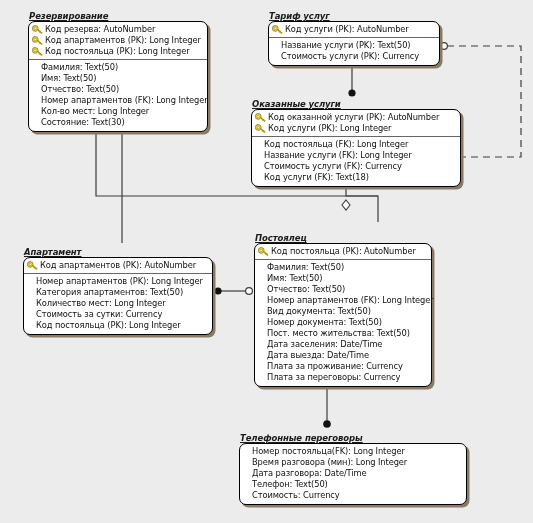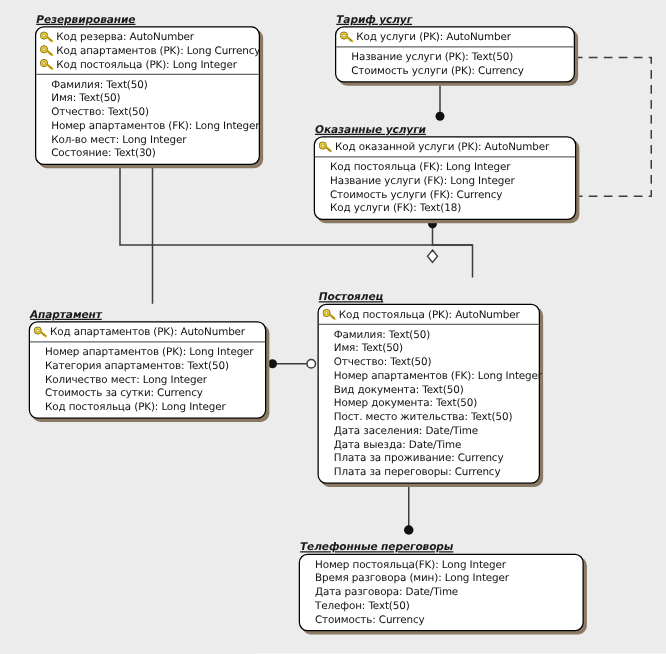--- a/index.html
+++ b/index.html
@@ -134,21 +134,21 @@
             <div class="row">
               <span class="key-icon">
                 <svg class="keyglyph" width="11" height="9" viewBox="0 0 11 9" xmlns="http://www.w3.org/2000/svg">
                   <circle cx="3.2" cy="3.4" r="2.9" fill="#f2d330" stroke="#8a7524" stroke-width="0.8"></circle>
                   <circle cx="3.2" cy="3.4" r="1.1" fill="#ffffff" stroke="#8a7524" stroke-width="0.5"></circle>
                   <path d="M5.4,4.4 L9.6,7.9" stroke="#d8b820" stroke-width="2" stroke-linecap="round"></path>
                   <path d="M5.4,4.4 L9.6,7.9" stroke="#8a7524" stroke-width="0.7" stroke-linecap="round"></path>
                   <path d="M7.6,7.6 L8.6,6.4" stroke="#8a7524" stroke-width="0.7"></path>
                 </svg>
               </span>
-              <span class="txt">Код апартаментов (PK): Long Currency</span>
+              <span class="txt">Код апартаментов (PK): Long Integer</span>
             </div>
             <div class="row">
               <span class="key-icon">
                 <svg class="keyglyph" width="11" height="9" viewBox="0 0 11 9" xmlns="http://www.w3.org/2000/svg">
                   <circle cx="3.2" cy="3.4" r="2.9" fill="#f2d330" stroke="#8a7524" stroke-width="0.8"></circle>
                   <circle cx="3.2" cy="3.4" r="1.1" fill="#ffffff" stroke="#8a7524" stroke-width="0.5"></circle>
                   <path d="M5.4,4.4 L9.6,7.9" stroke="#d8b820" stroke-width="2" stroke-linecap="round"></path>
                   <path d="M5.4,4.4 L9.6,7.9" stroke="#8a7524" stroke-width="0.7" stroke-linecap="round"></path>
                   <path d="M7.6,7.6 L8.6,6.4" stroke="#8a7524" stroke-width="0.7"></path>
                 </svg>
@@ -171,21 +171,21 @@
             </div>
             <div class="row plain">
               <span class="txt">Кол-во мест: Long Integer</span>
             </div>
             <div class="row plain">
               <span class="txt">Состояние: Text(30)</span>
             </div>
           </div>
         </div>
       </div>
-      <div class="entity" style="left: 268px; top: 11px; width: 192px;">
+      <div class="entity" style="left: 268px; top: 11px; width: 172px;">
         <div class="entity-title">Тариф услуг</div>
         <div class="entity-box">
           <div class="pk-section">
             <div class="row">
               <span class="key-icon">
                 <svg class="keyglyph" width="11" height="9" viewBox="0 0 11 9" xmlns="http://www.w3.org/2000/svg">
                   <circle cx="3.2" cy="3.4" r="2.9" fill="#f2d330" stroke="#8a7524" stroke-width="0.8"></circle>
                   <circle cx="3.2" cy="3.4" r="1.1" fill="#ffffff" stroke="#8a7524" stroke-width="0.5"></circle>
                   <path d="M5.4,4.4 L9.6,7.9" stroke="#d8b820" stroke-width="2" stroke-linecap="round"></path>
                   <path d="M5.4,4.4 L9.6,7.9" stroke="#8a7524" stroke-width="0.7" stroke-linecap="round"></path>
@@ -214,20 +214,32 @@
                 <svg class="keyglyph" width="11" height="9" viewBox="0 0 11 9" xmlns="http://www.w3.org/2000/svg">
                   <circle cx="3.2" cy="3.4" r="2.9" fill="#f2d330" stroke="#8a7524" stroke-width="0.8"></circle>
                   <circle cx="3.2" cy="3.4" r="1.1" fill="#ffffff" stroke="#8a7524" stroke-width="0.5"></circle>
                   <path d="M5.4,4.4 L9.6,7.9" stroke="#d8b820" stroke-width="2" stroke-linecap="round"></path>
                   <path d="M5.4,4.4 L9.6,7.9" stroke="#8a7524" stroke-width="0.7" stroke-linecap="round"></path>
                   <path d="M7.6,7.6 L8.6,6.4" stroke="#8a7524" stroke-width="0.7"></path>
                 </svg>
               </span>
               <span class="txt">Код оказанной услуги (PK): AutoNumber</span>
             </div>
+            <div class="row">
+              <span class="key-icon">
+                <svg class="keyglyph" width="11" height="9" viewBox="0 0 11 9" xmlns="http://www.w3.org/2000/svg">
+                  <circle cx="3.2" cy="3.4" r="2.9" fill="#f2d330" stroke="#8a7524" stroke-width="0.8"></circle>
+                  <circle cx="3.2" cy="3.4" r="1.1" fill="#ffffff" stroke="#8a7524" stroke-width="0.5"></circle>
+                  <path d="M5.4,4.4 L9.6,7.9" stroke="#d8b820" stroke-width="2" stroke-linecap="round"></path>
+                  <path d="M5.4,4.4 L9.6,7.9" stroke="#8a7524" stroke-width="0.7" stroke-linecap="round"></path>
+                  <path d="M7.6,7.6 L8.6,6.4" stroke="#8a7524" stroke-width="0.7"></path>
+                </svg>
+              </span>
+              <span class="txt">Код услуги (PK): Long Integer</span>
+            </div>
           </div>
           <div class="attr-section">
             <div class="row plain">
               <span class="txt">Код постояльца (FK): Long Integer</span>
             </div>
             <div class="row plain">
               <span class="txt">Название услуги (FK): Long Integer</span>
             </div>
             <div class="row plain">
               <span class="txt">Стоимость услуги (FK): Currency</span>

